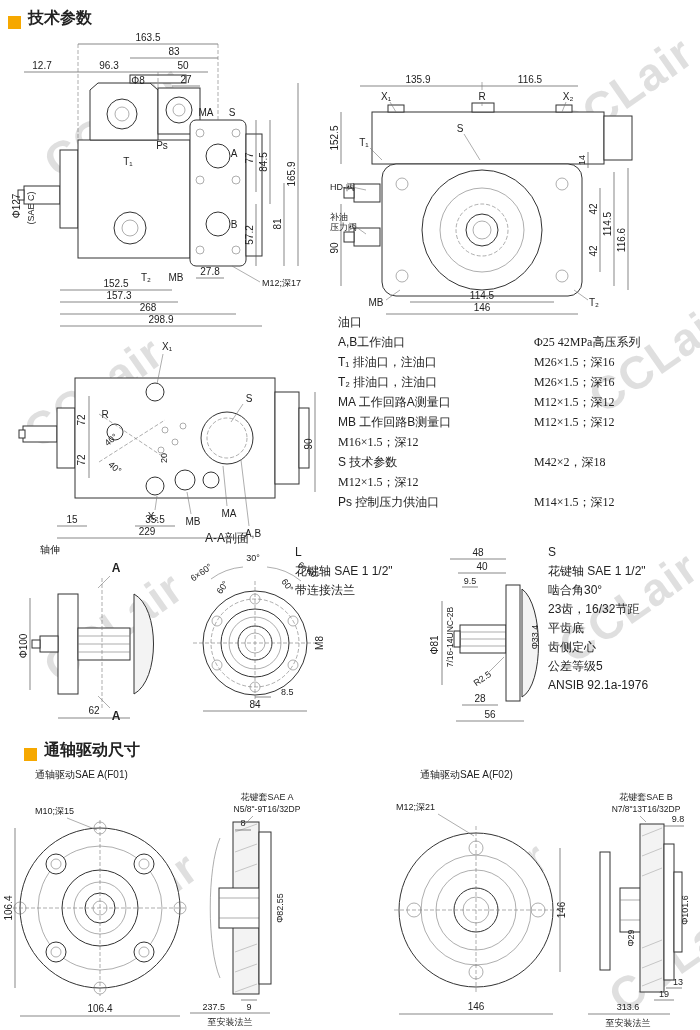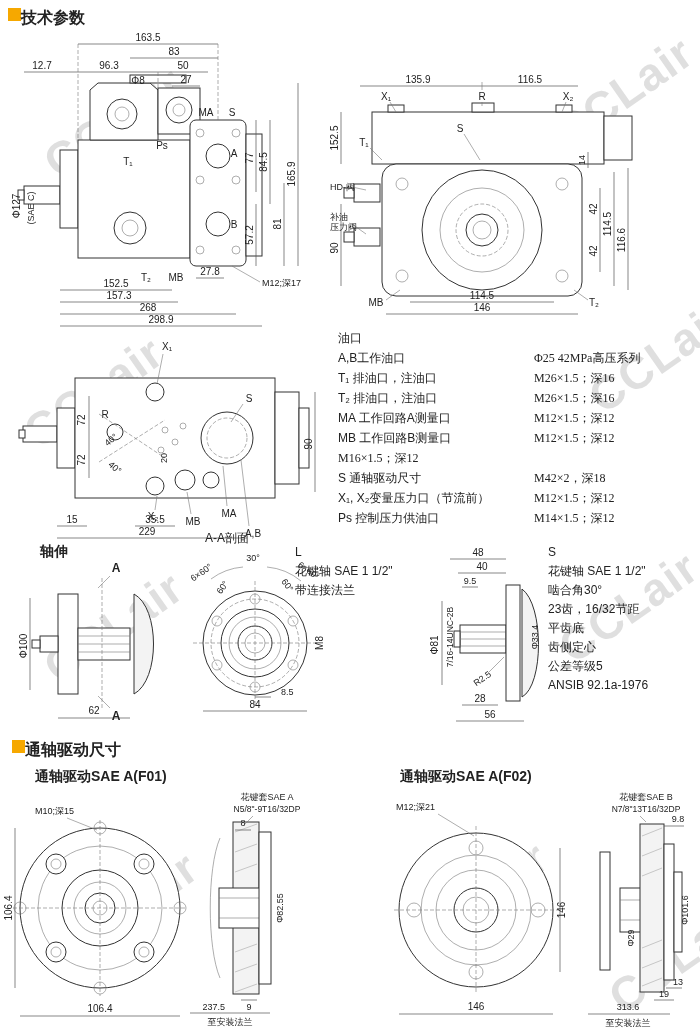--- a/index.html
+++ b/index.html
@@ -1,25 +1,25 @@
 <!DOCTYPE html>
 <html><head>
 <meta charset="utf-8">
 <style>
   html,body{margin:0;padding:0;}
   body{width:700px;height:1030px;background:#fff;position:relative;overflow:hidden;
        font-family:"Liberation Sans",sans-serif;color:#222;}
   .abs{position:absolute;}
   .wm{position:absolute;font-size:46px;font-weight:bold;letter-spacing:1px;
       color:rgba(150,150,150,0.30);transform:rotate(-35deg);white-space:nowrap;pointer-events:none;}
-  .sec-h{display:flex;align-items:flex-start;font-weight:bold;font-size:16px;}
+  .sec-h{display:flex;align-items:flex-end;gap:7px;font-weight:bold;font-size:16px;}
   .bullet{width:13px;height:13px;background:#F6A800;flex:0 0 auto;}
-  .sub-h{font-size:14px;font-weight:bold;}
+  .sub-h{font-size:10px;font-weight:normal;}
   .txtblock{font-size:12px;line-height:19px;white-space:nowrap;}
-  .ports{font-size:12px;line-height:20px;margin-top:16px;}
+  .ports{font-size:12px;line-height:20px;}
   .ports .row{display:flex;align-items:center;}
   .ports .n{width:196px;white-space:nowrap;}
   .ports .s{white-space:nowrap;font-family:Liberation Serif, serif;}
   svg{position:absolute;overflow:visible;}
   svg text{font-size:10px;fill:#222;}
   .t9{font-size:9px;} .t8{font-size:8.5px;} .t12{font-size:12px;font-weight:bold;}
   .ln{stroke:#555;stroke-width:0.7;fill:none;}
   .ol{stroke:#333;stroke-width:1;fill:#fff;}
   .olf{stroke:#333;stroke-width:1;fill:#f3f3f3;}
   .thin{stroke:#777;stroke-width:0.6;fill:none;}
@@ -208,25 +208,24 @@
       <span class="s">M12×1.5；深12</span>
     </div>
   <div class="row">
       <span class="n">MB 工作回路B测量口</span>
       <span class="s">M12×1.5；深12</span>
     </div>
   <div class="row">
       <span class="s">M16×1.5；深12</span>
     </div>
   <div class="row">
-      <span class="n">S 通轴驱动尺寸</span>
+      <span class="n">S 技术参数</span>
       <span class="s">M42×2，深18</span>
     </div>
   <div class="row">
-      <span class="n">X₁, X₂变量压力口（节流前）</span>
       <span class="s">M12×1.5；深12</span>
     </div>
   <div class="row">
       <span class="n">Ps 控制压力供油口</span>
       <span class="s">M14×1.5；深12</span>
     </div>
 </div>
 
 <svg style="left:15px;top:330px" width="320" height="215" viewBox="0 0 320 215">
   <g>
@@ -382,26 +381,26 @@
   <div>S</div>
   <div>花键轴 SAE 1 1/2"</div>
   <div>啮合角30°</div>
   <div>23齿，16/32节距</div>
   <div>平齿底</div>
   <div>齿侧定心</div>
   <div>公差等级5</div>
   <div>ANSIB 92.1a-1976</div>
 </div>
 
-<div class="sec-h abs" style="left:12px;top:740px">
+<div class="sec-h abs" style="left:24px;top:740px">
   <span class="bullet"></span>
   <span>通轴驱动尺寸</span>
 </div>
 <div class="sub-h abs" style="left:35px;top:768px">通轴驱动SAE A(F01)</div>
-<div class="sub-h abs" style="left:400px;top:768px">通轴驱动SAE A(F02)</div>
+<div class="sub-h abs" style="left:420px;top:768px">通轴驱动SAE A(F02)</div>
 
 <svg style="left:5px;top:788px" width="330" height="240" viewBox="0 0 330 240">
   <g>
     <circle class="ol" cx="95" cy="120" r="80"></circle>
     <circle class="thin" cx="95" cy="120" r="62"></circle>
     <circle class="ol" cx="95" cy="120" r="38"></circle>
     <circle class="thin" cx="95" cy="120" r="26"></circle>
     <circle class="ol" cx="95" cy="120" r="15"></circle>
     <circle class="thin" cx="95" cy="120" r="7"></circle>
     <circle class="ol" cx="139" cy="76" r="10"></circle>

